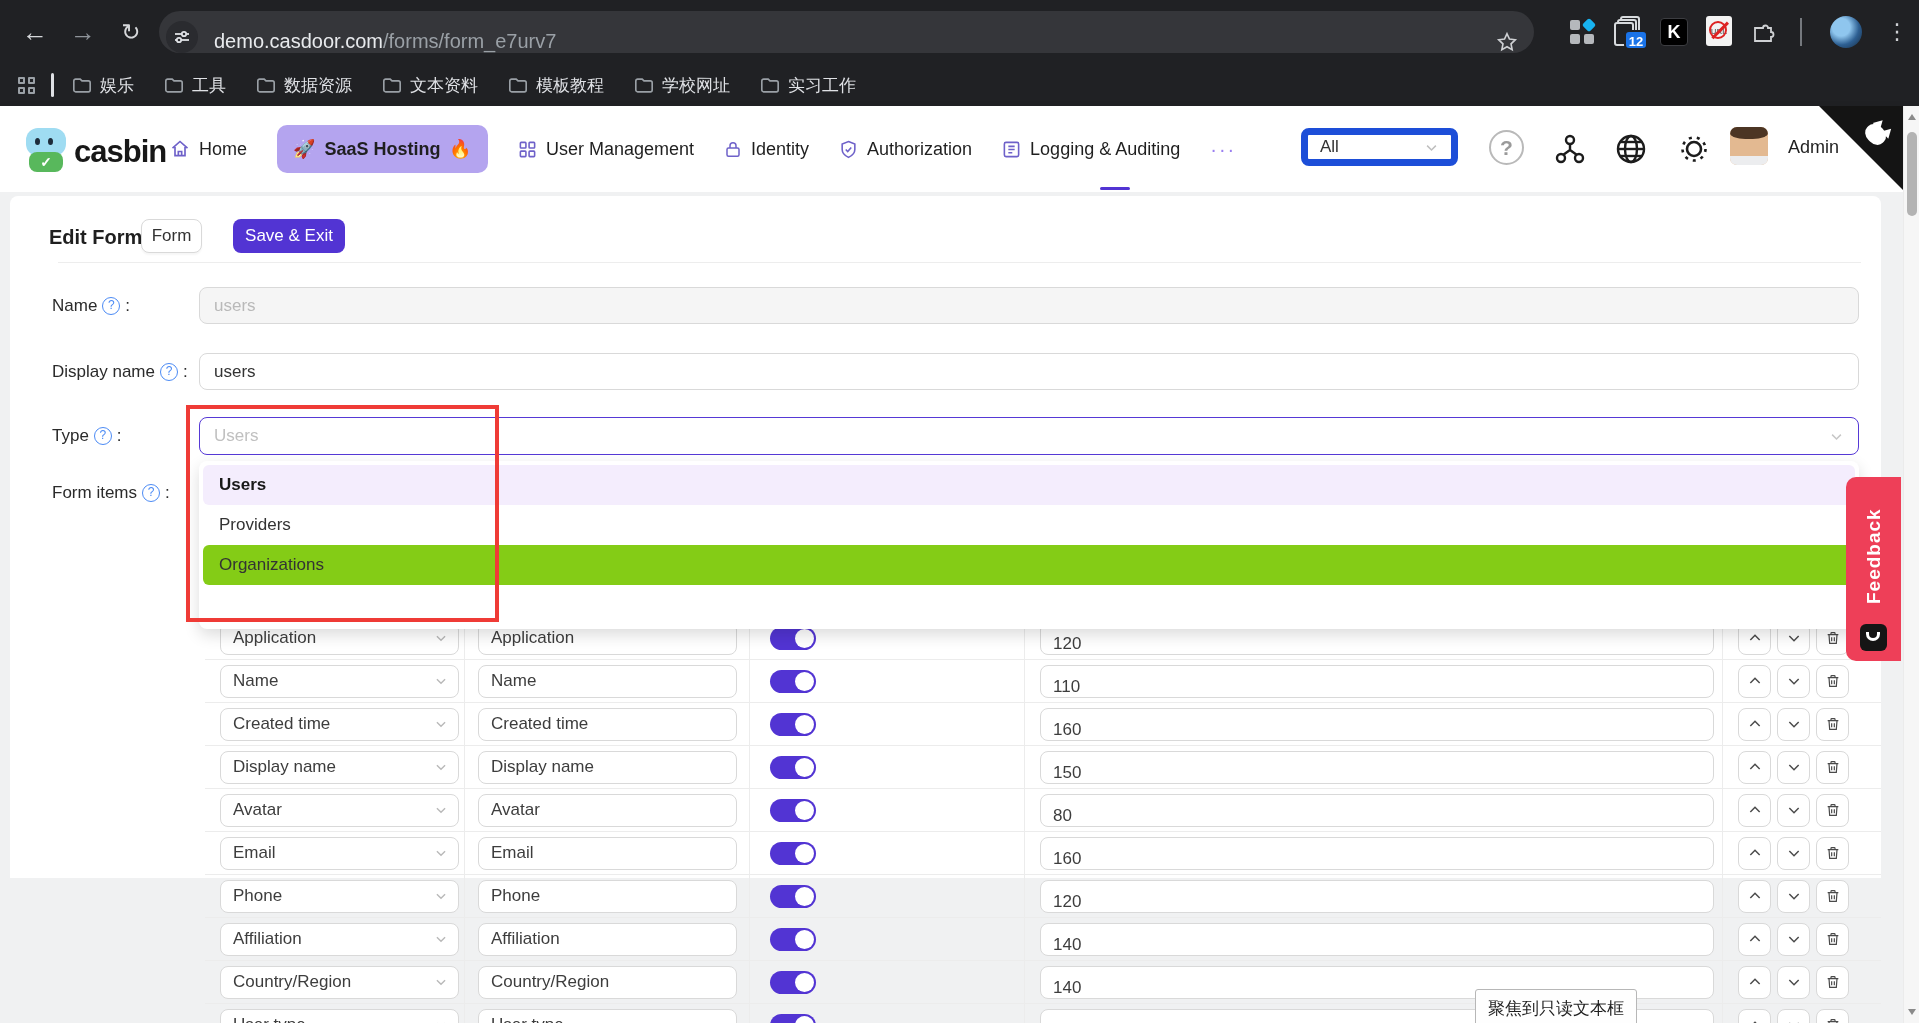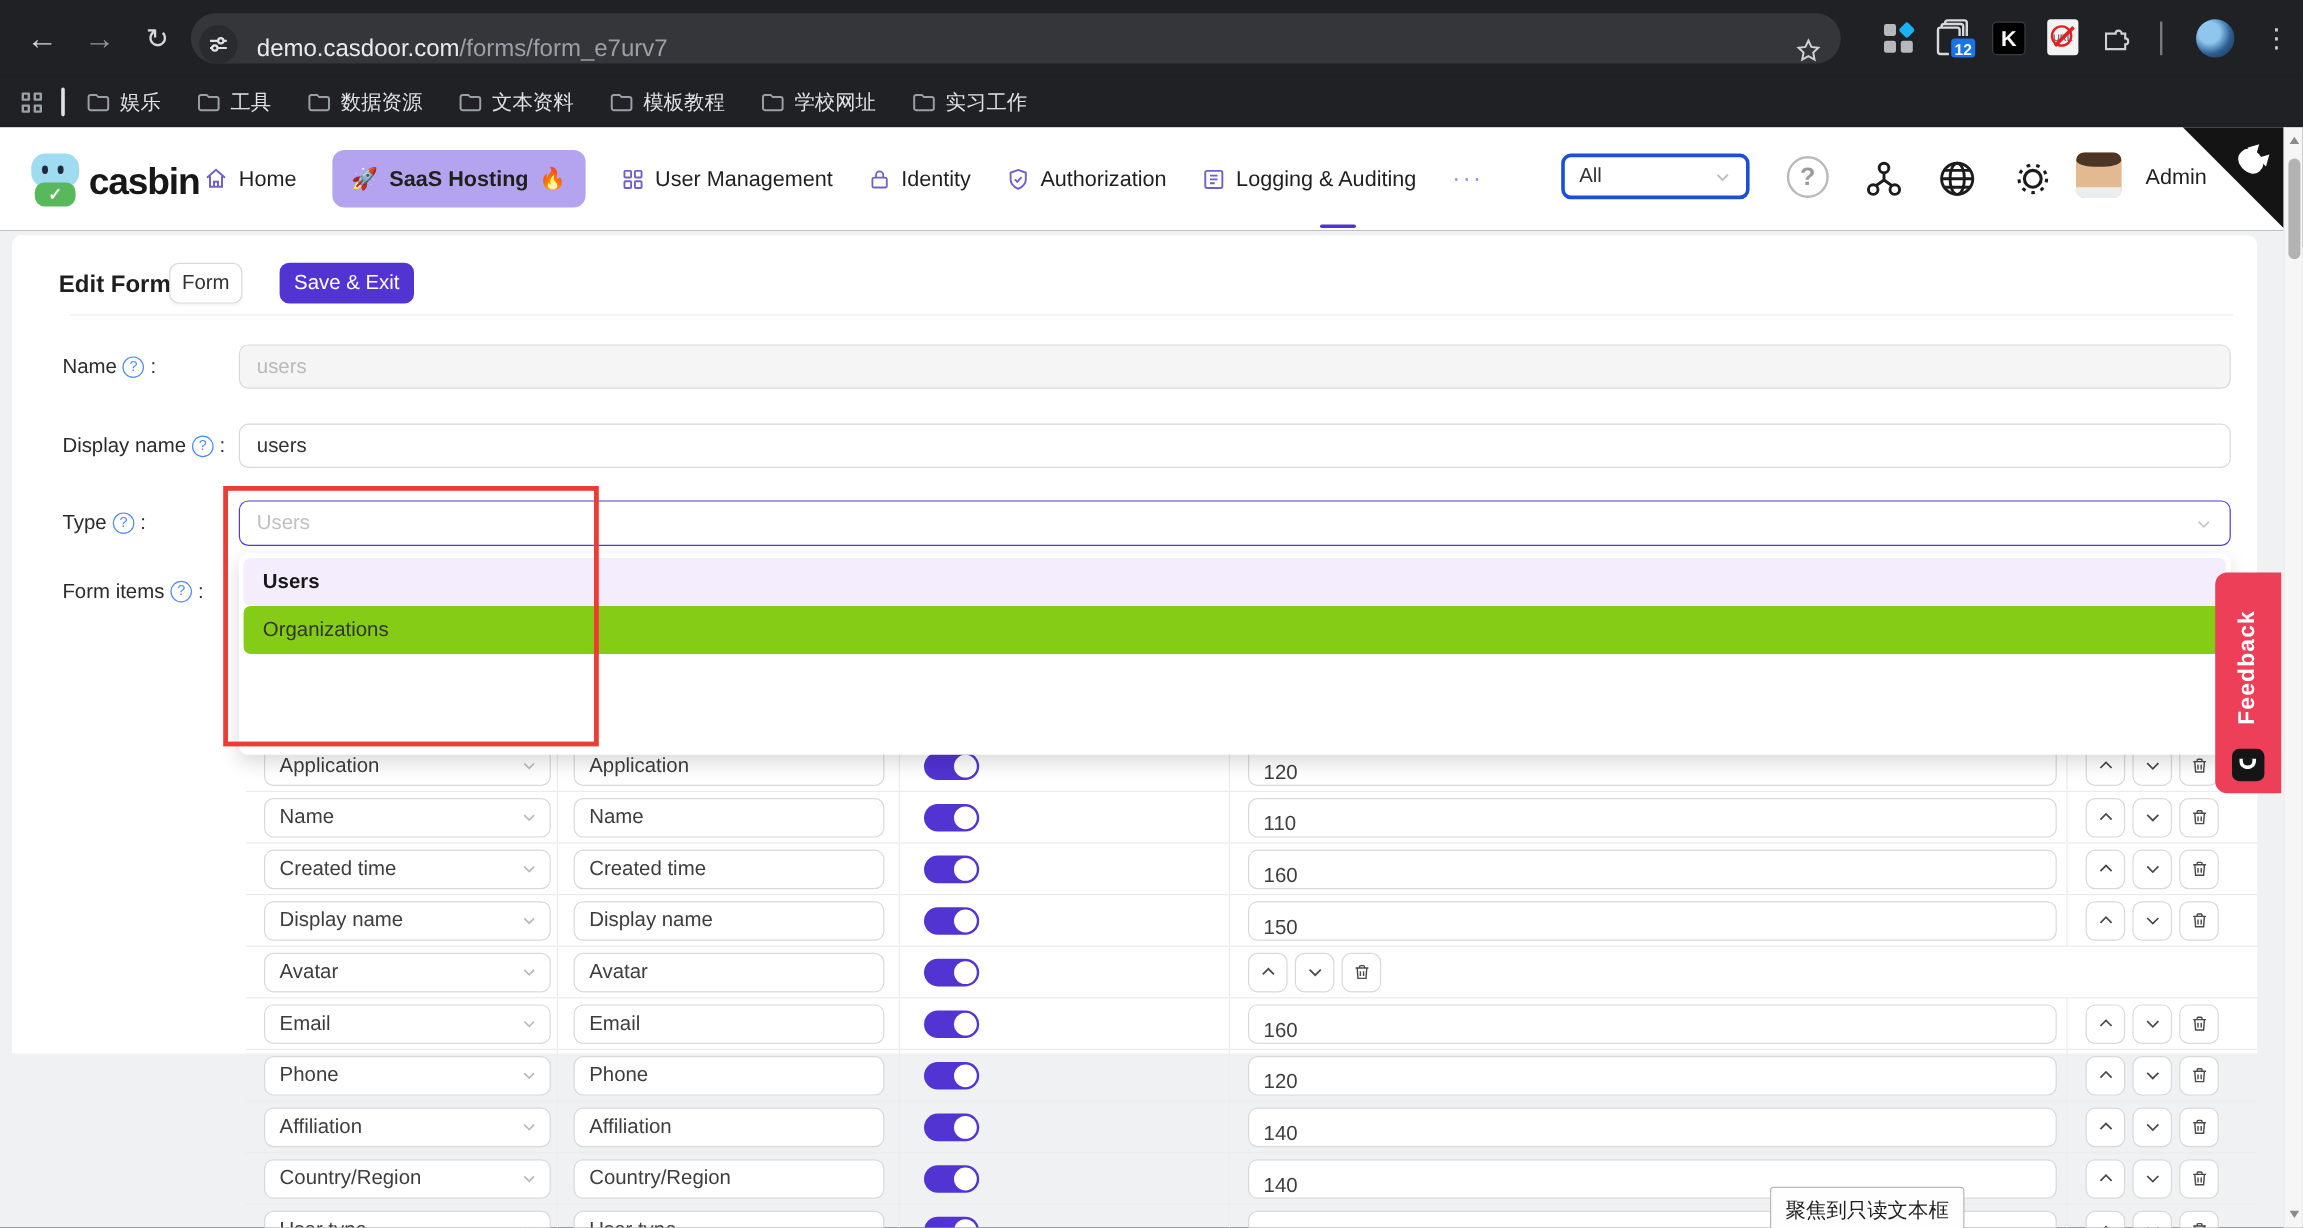--- a/index.html
+++ b/index.html
@@ -59,21 +59,21 @@
   .logo .eye { position:absolute; top:12px; width:5px; height:7px; background:#1d2b3a; border-radius:50%; }
   .logo .body { position:absolute; left:5px; top:26px; width:34px; height:20px; background:#58b85c; border-radius:8px;
     color:#fff; font-size:14px; font-weight:bold; text-align:center; line-height:20px; }
   .brand { position:absolute; left:74px; top:28px; font-size:31px; font-weight:600; color:#171717; letter-spacing:-1px; }
   .navitems { position:absolute; left:170px; top:0; height:86px; display:flex; align-items:center; gap:30px; }
   .navit { display:flex; align-items:center; gap:9px; font-size:18px; color:#1f1f1f; white-space:nowrap; }
   .navit .nic { color:#6e61c9; display:flex; }
   .navit.pill { background:#b4a4ef; border-radius:10px; padding:13px 16px; font-weight:bold; }
   .navit.muted { color:#9a7ff0; font-size:20px; letter-spacing:2px; }
   .inkbar { position:absolute; left:1100px; top:81px; width:30px; height:3px; background:#5234d3; border-radius:2px; }
-  .allsel { position:absolute; left:1301px; top:22px; width:157px; height:38px; border:3px solid #1d4ed8;
+  .allsel { position:absolute; left:1301px; top:22px; width:157px; height:38px; border:7px solid #1d4ed8;
     border-radius:8px; display:flex; align-items:center; padding:0 12px; font-size:17px; color:#333; background:#fff; }
   .allsel .chev { margin-left:auto; }
   .helpc { position:absolute; left:1489px; top:24px; width:35px; height:35px; border:2.5px solid #b9b9b9;
     border-radius:50%; color:#9a9a9a; font-size:21px; font-weight:bold; text-align:center; line-height:31px; }
   .blkic { position:absolute; top:25px; color:#1c1c1c; }
   .adminava { position:absolute; left:1730px; top:21px; width:38px; height:38px; border-radius:7px;
     background:#e3b991; overflow:hidden; }
   .adminava .hair { position:absolute; left:0; top:-3px; width:100%; height:15px; background:#4c3524;
     border-radius:0 0 40% 40%; }
   .adminava .shirt { position:absolute; left:0; bottom:0; width:100%; height:9px; background:#ecedef; }
@@ -442,20 +442,21 @@
     </div>
 
     <div class="flabel" style="top:287px">
       <span>Form items</span>
         <span class="qicon">?</span>
         <span>:</span>
     </div>
 
     <div class="ddpanel" id="dd-panel">
         <div class="opt sel">Users</div>
+        <div class="opt">Providers</div>
         <div class="opt hov">Organizations</div>
       </div>
     <div class="redrect"></div>
 
     <div class="ftable" id="ftable">
   <div class="frow">
     <div class="fcell c1">
       <div class="msel">
         <span class="val">Application</span>
         <span class="chev">
@@ -648,20 +649,25 @@
     <div class="fcell c2">
       <div class="minp">
               <span class="val2">Avatar</span>
             </div>
     </div>
     <div class="fcell c3">
       <div class="switch">
               <div class="knob"></div>
             </div>
     </div>
+    <div class="fcell c4">
+      <div class="winp">
+              <span class="val3">80</span>
+            </div>
+    </div>
     <div class="fcell c5">
       <div class="abtn">
         <svg width="16" height="16" viewBox="0 0 24 24" fill="none" stroke="#4a4a4a" stroke-width="2.2">
                 <polyline points="5 15 12 8 19 15"></polyline>
               </svg>
       </div>
       <div class="abtn">
         <svg width="16" height="16" viewBox="0 0 24 24" fill="none" stroke="#4a4a4a" stroke-width="2.2">
                 <polyline points="5 9 12 16 19 9"></polyline>
               </svg>

